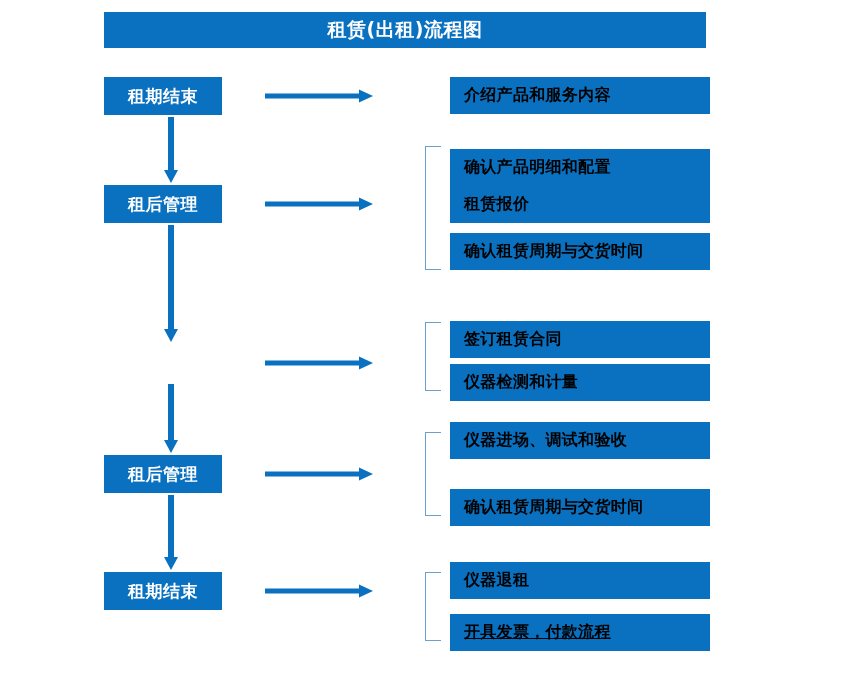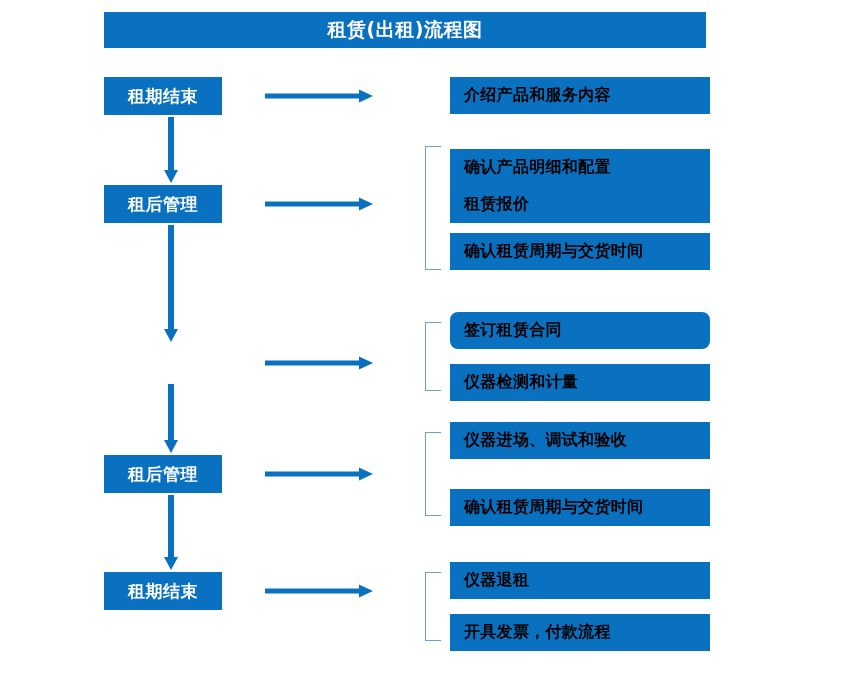--- a/index.html
+++ b/index.html
@@ -122,36 +122,36 @@
   </div>
   <div class="detail-box" id="detail-1" style="top: 149px;">
     <span>确认产品明细和配置</span>
   </div>
   <div class="detail-box" id="detail-2" style="top: 186px;">
     <span>租赁报价</span>
   </div>
   <div class="detail-box" id="detail-3" style="top: 233px;">
     <span>确认租赁周期与交货时间</span>
   </div>
-  <div class="detail-box" id="detail-4" style="top: 312px; border-radius: 8px;">
+  <div class="detail-box" id="detail-4" style="top: 321px;">
     <span>签订租赁合同</span>
   </div>
   <div class="detail-box" id="detail-5" style="top: 364px; text-align: right;">
     <span>仪器检测和计量</span>
   </div>
   <div class="detail-box" id="detail-6" style="top: 422px;">
     <span>仪器进场、调试和验收</span>
   </div>
   <div class="detail-box" id="detail-7" style="top: 489px;">
     <span>确认租赁周期与交货时间</span>
   </div>
   <div class="detail-box" id="detail-8" style="top: 562px;">
     <span>仪器退租</span>
   </div>
-  <div class="detail-box" id="detail-9" style="top: 614px;">
+  <div class="detail-box" id="detail-9" style="top: 614px; text-decoration: underline;">
     <span>开具发票，付款流程</span>
   </div>
 
   <div id="connectors">
       <div class="h-arrow" style="left: 258px; top: 88px; width: 108px;">
         <svg width="108" height="16" viewBox="0 0 108 16">
           <rect x="0" y="5.5" width="94" height="5" fill="#0A70C0"></rect>
           <polygon points="94,1.5 108,8 94,14.5" fill="#0A70C0"></polygon>
         </svg>
       </div>

